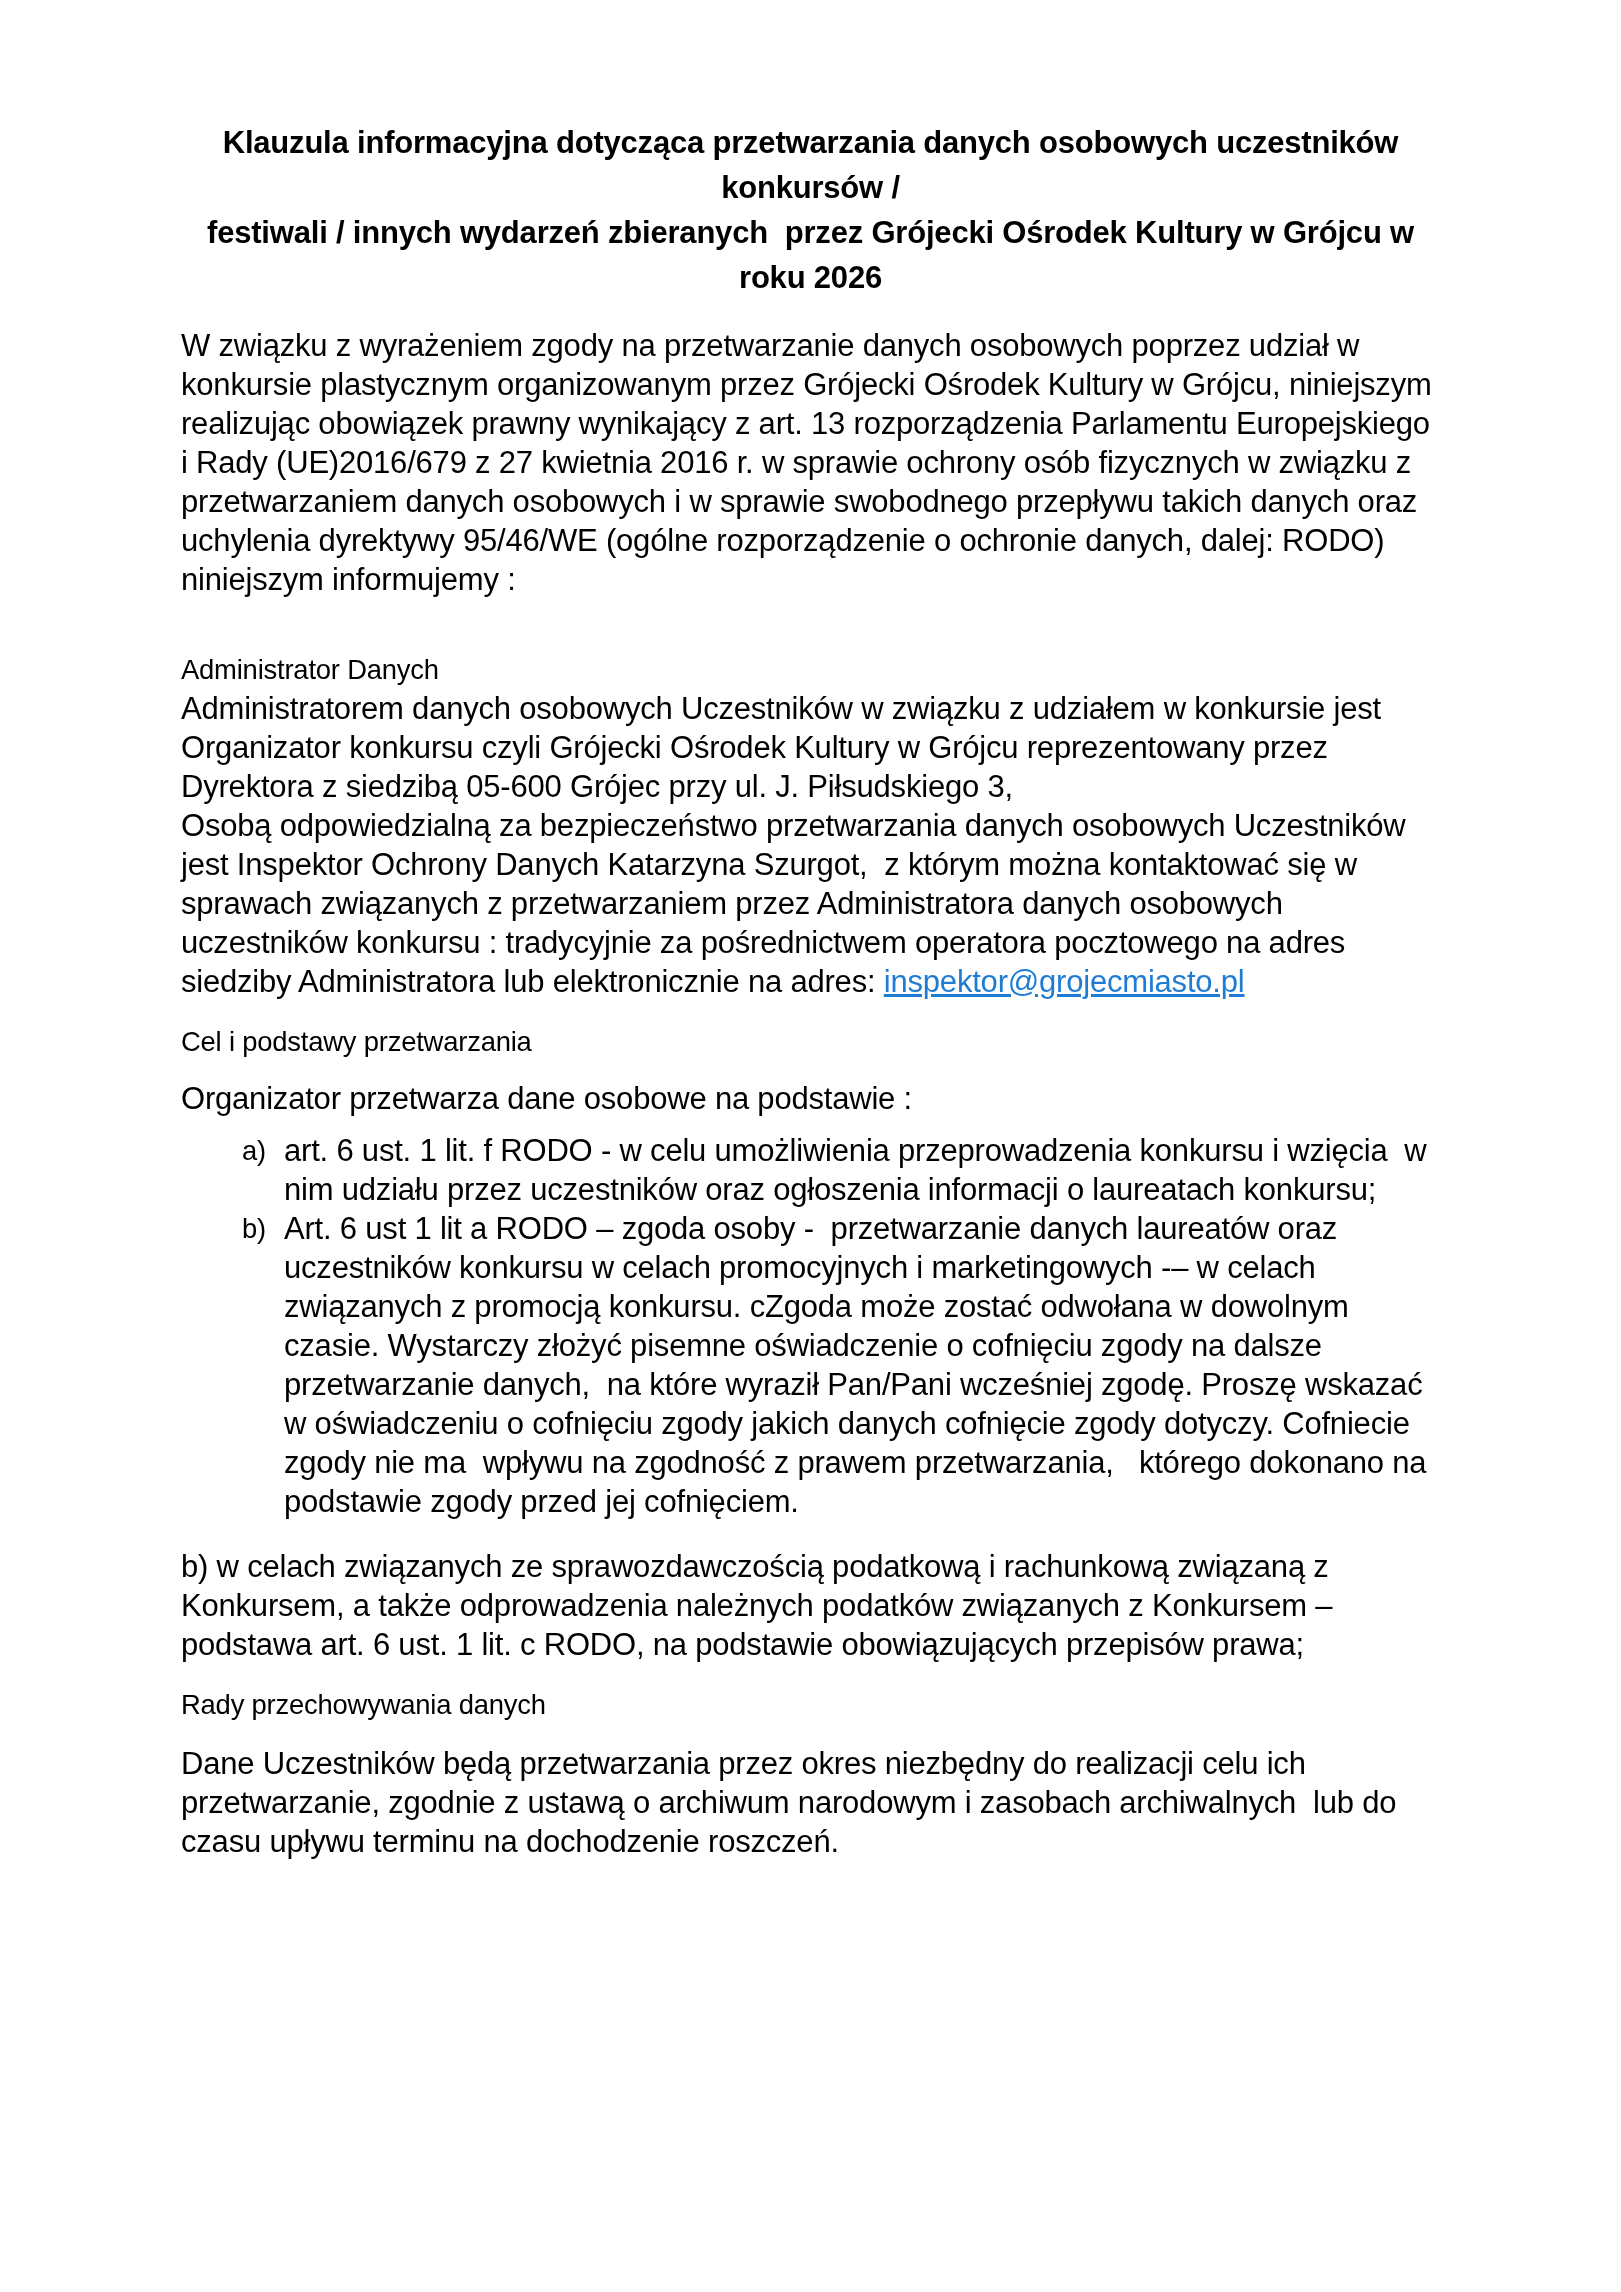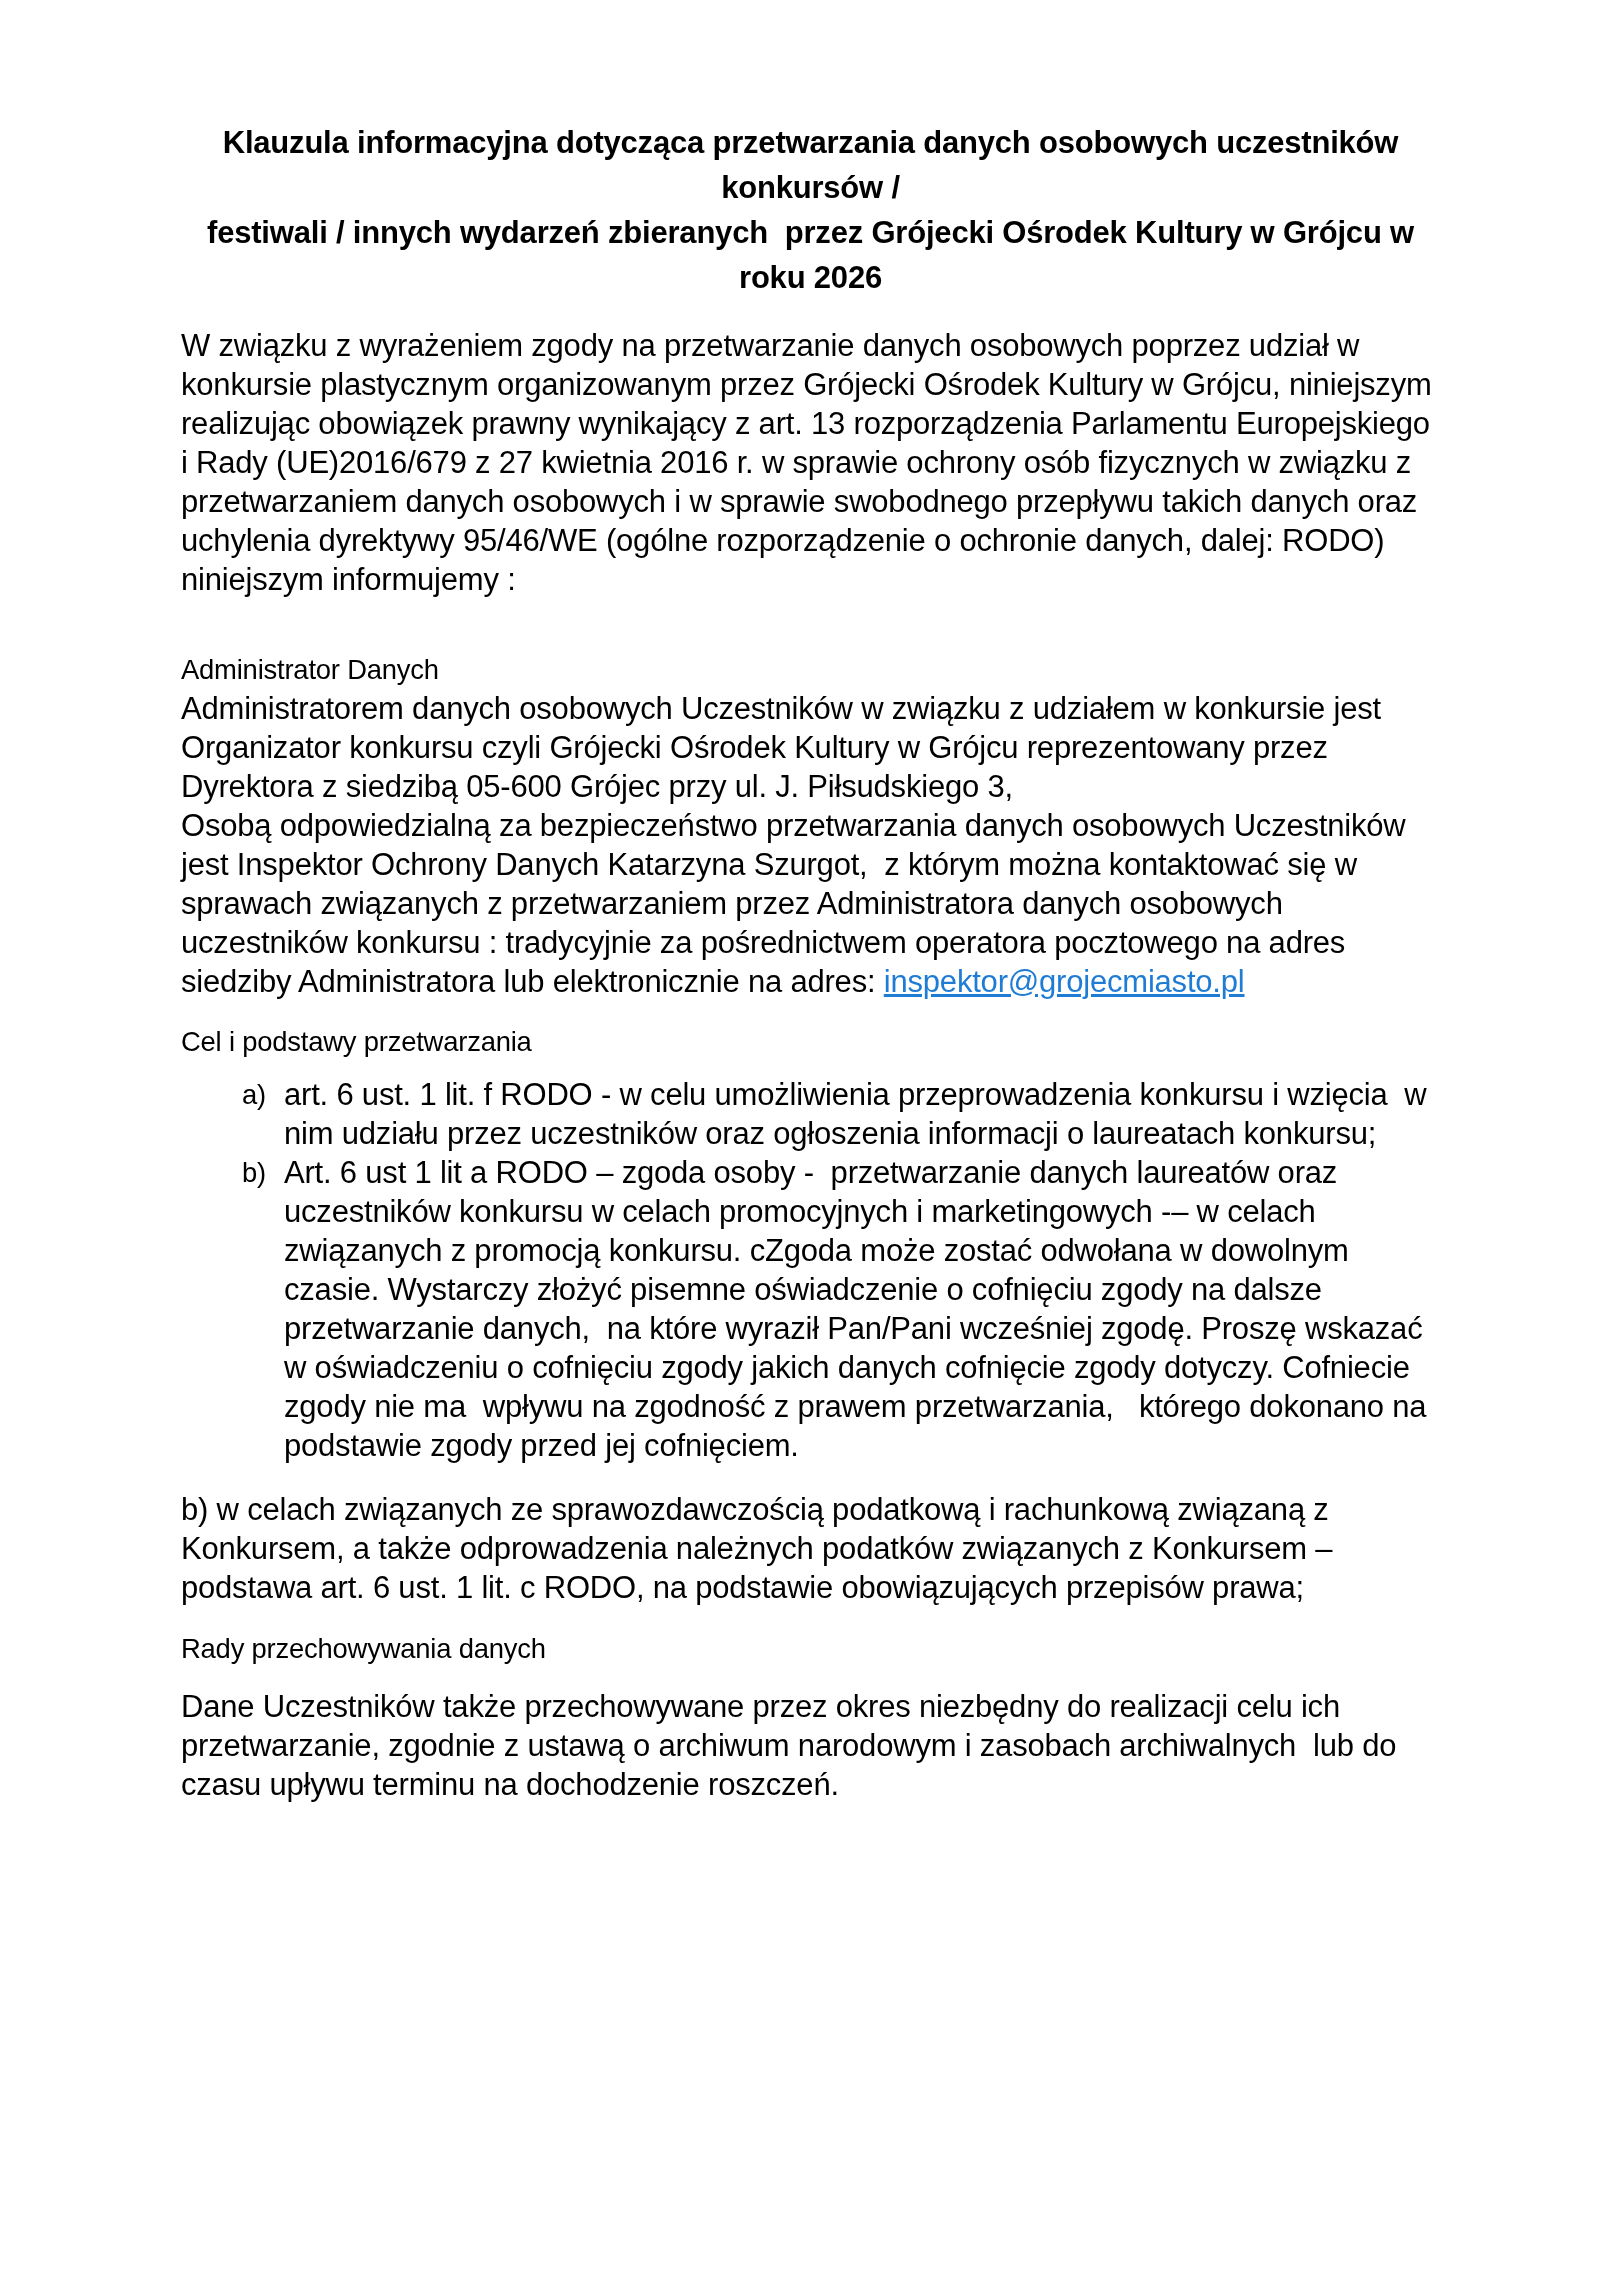--- a/index.html
+++ b/index.html
@@ -77,31 +77,32 @@
   </h1>
 
   <p class="para intro">W związku z wyrażeniem zgody na przetwarzanie danych osobowych poprzez udział w konkursie plastycznym organizowanym przez Grójecki Ośrodek Kultury w Grójcu, niniejszym realizując obowiązek prawny wynikający z art. 13 rozporządzenia Parlamentu Europejskiego i Rady (UE)2016/679 z 27 kwietnia 2016 r. w sprawie ochrony osób fizycznych w związku z przetwarzaniem danych osobowych i w sprawie swobodnego przepływu takich danych oraz uchylenia dyrektywy 95/46/WE (ogólne rozporządzenie o ochronie danych, dalej: RODO) niniejszym informujemy :</p>
 
   <h2 class="h2 h-admin">Administrator Danych</h2>
   <p class="para">Administratorem danych osobowych Uczestników w związku z udziałem w konkursie jest Organizator konkursu czyli Grójecki Ośrodek Kultury w Grójcu reprezentowany przez Dyrektora z siedzibą 05-600 Grójec przy ul. J. Piłsudskiego 3,</p>
 
   <p class="para"><span>Osobą odpowiedzialną za bezpieczeństwo przetwarzania danych osobowych Uczestników jest Inspektor Ochrony Danych Katarzyna Szurgot,  z którym można kontaktować się w sprawach związanych z przetwarzaniem przez Administratora danych osobowych uczestników konkursu : tradycyjnie za pośrednictwem operatora pocztowego na adres siedziby Administratora lub elektronicznie na adres: </span><a class="email-link">inspektor@grojecmiasto.pl</a></p>
 
   <h2 class="h2 h-cel">Cel i podstawy przetwarzania</h2>
+  <p class="lead">Organizator przetwarza dane osobowe na podstawie :</p>
 
   <div class="letter-list">
     <div class="li">
       <span class="li-marker">a)</span>
       <span class="li-text">art. 6 ust. 1 lit. f RODO - w celu umożliwienia przeprowadzenia konkursu i wzięcia  w nim udziału przez uczestników oraz ogłoszenia informacji o laureatach konkursu;</span>
     </div>
     <div class="li">
       <span class="li-marker">b)</span>
       <span class="li-text">Art. 6 ust 1 lit a RODO – zgoda osoby -  przetwarzanie danych laureatów oraz uczestników konkursu w celach promocyjnych i marketingowych -– w celach związanych z promocją konkursu. cZgoda może zostać odwołana w dowolnym czasie. Wystarczy złożyć pisemne oświadczenie o cofnięciu zgody na dalsze przetwarzanie danych,  na które wyraził Pan/Pani wcześniej zgodę. Proszę wskazać w oświadczeniu o cofnięciu zgody jakich danych cofnięcie zgody dotyczy. Cofniecie zgody nie ma  wpływu na zgodność z prawem przetwarzania,   którego dokonano na podstawie zgody przed jej cofnięciem.</span>
     </div>
   </div>
 
   <p class="para after-para">b) w celach związanych ze sprawozdawczością podatkową i rachunkową związaną z Konkursem, a także odprowadzenia należnych podatków związanych z Konkursem – podstawa art. 6 ust. 1 lit. c RODO, na podstawie obowiązujących przepisów prawa;</p>
 
   <h2 class="h2 h-okres">Rady przechowywania danych</h2>
-  <p class="para okres-body">Dane Uczestników także przechowywane przez okres niezbędny do realizacji celu ich przetwarzanie, zgodnie z ustawą o archiwum narodowym i zasobach archiwalnych  lub do czasu upływu terminu na dochodzenie roszczeń.</p>
+  <p class="para okres-body">Dane Uczestników będą przetwarzania przez okres niezbędny do realizacji celu ich przetwarzanie, zgodnie z ustawą o archiwum narodowym i zasobach archiwalnych  lub do czasu upływu terminu na dochodzenie roszczeń.</p>
 
 </div>
 
 
 </body></html>

